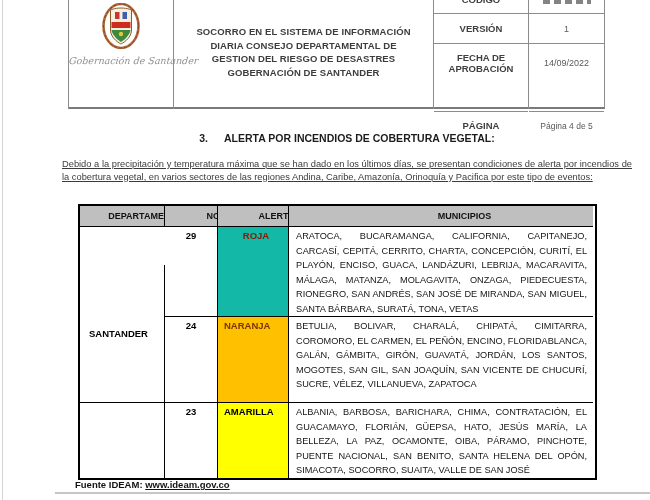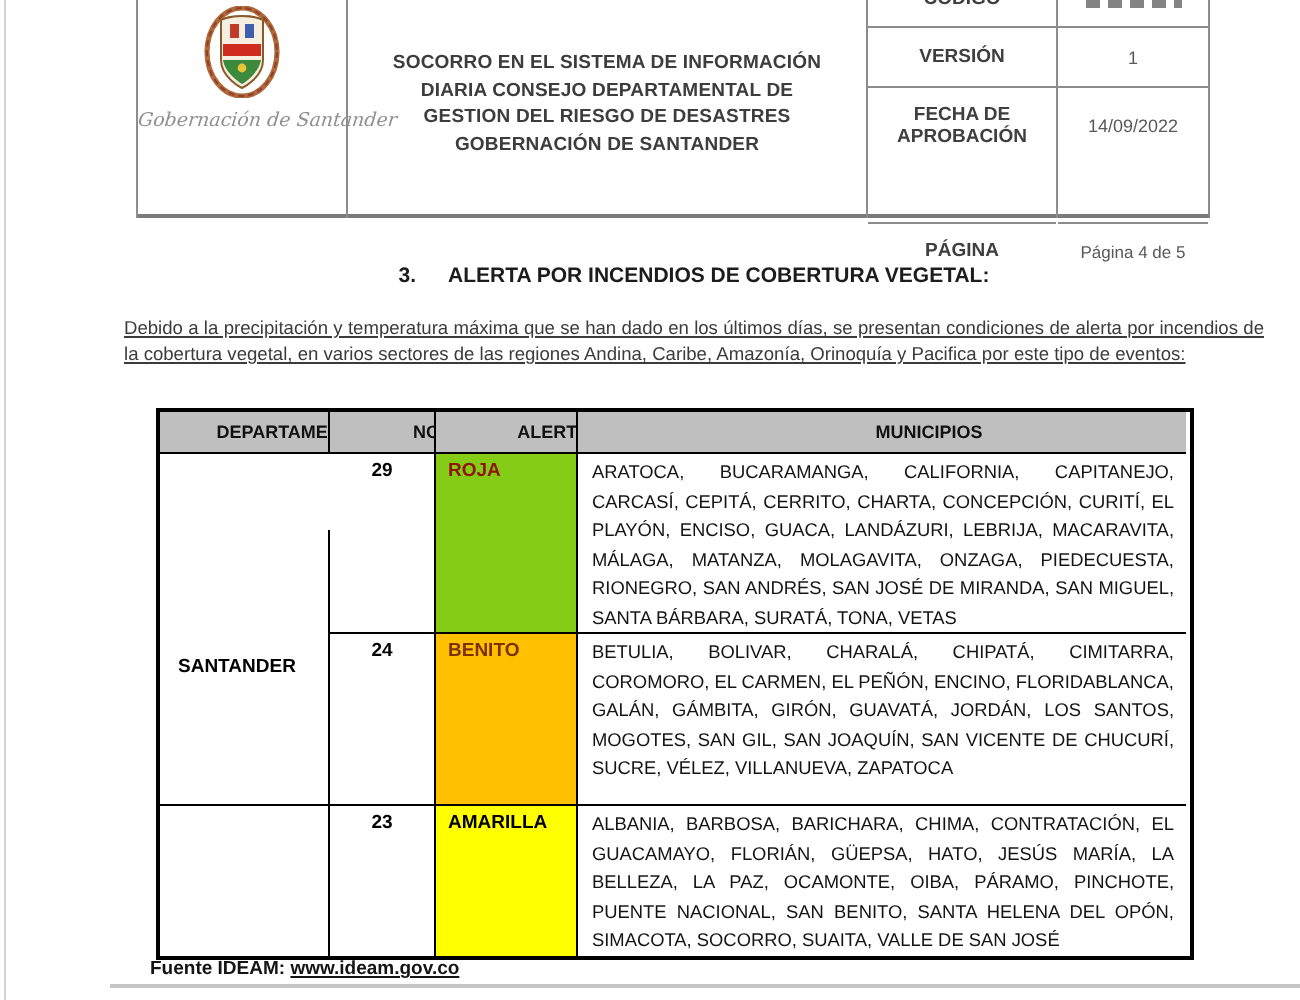--- a/index.html
+++ b/index.html
@@ -139,25 +139,25 @@
 
 <div class="alert-table">
 
   <div class="cell th">DEPARTAMENTO</div>
   <div class="cell th">NO.</div>
   <div class="cell th">ALERTA</div>
   <div class="cell th last-col">MUNICIPIOS</div>
 
   <div class="cell dept">SANTANDER</div>
   <div class="cell count">29</div>
-  <div class="cell alerta" style="background-color: #84cc16; color: rgb(144, 20, 0);">ROJA</div>
+  <div class="cell alerta" style="background-color: #14b8a6; color: rgb(144, 20, 0); text-align: center;">ROJA</div>
   <div class="cell munis last-col">ARATOCA, BUCARAMANGA, CALIFORNIA, CAPITANEJO, CARCASÍ, CEPITÁ, CERRITO, CHARTA, CONCEPCIÓN, CURITÍ, EL PLAYÓN, ENCISO, GUACA, LANDÁZURI, LEBRIJA, MACARAVITA, MÁLAGA, MATANZA, MOLAGAVITA, ONZAGA, PIEDECUESTA, RIONEGRO, SAN ANDRÉS, SAN JOSÉ DE MIRANDA, SAN MIGUEL, SANTA BÁRBARA, SURATÁ, TONA, VETAS</div>
 
   <div class="cell count">24</div>
-  <div class="cell alerta" style="background-color: rgb(255, 192, 0); color: rgb(123, 50, 0);">BENITO</div>
+  <div class="cell alerta" style="background-color: rgb(255, 192, 0); color: rgb(123, 50, 0);">NARANJA</div>
   <div class="cell munis last-col">BETULIA, BOLIVAR, CHARALÁ, CHIPATÁ, CIMITARRA, COROMORO, EL CARMEN, EL PEÑÓN, ENCINO, FLORIDABLANCA, GALÁN, GÁMBITA, GIRÓN, GUAVATÁ, JORDÁN, LOS SANTOS, MOGOTES, SAN GIL, SAN JOAQUÍN, SAN VICENTE DE CHUCURÍ, SUCRE, VÉLEZ, VILLANUEVA, ZAPATOCA</div>
 
   <div class="cell dept-empty last-row" style="border-right:1px solid #000;box-sizing:border-box;"></div>
   <div class="cell count last-row">23</div>
   <div class="cell alerta last-row" style="background-color: rgb(255, 255, 0); color: rgb(0, 0, 0);">AMARILLA</div>
   <div class="cell munis last-col last-row">ALBANIA, BARBOSA, BARICHARA, CHIMA, CONTRATACIÓN, EL GUACAMAYO, FLORIÁN, GÜEPSA, HATO, JESÚS MARÍA, LA BELLEZA, LA PAZ, OCAMONTE, OIBA, PÁRAMO, PINCHOTE, PUENTE NACIONAL, SAN BENITO, SANTA HELENA DEL OPÓN, SIMACOTA, SOCORRO, SUAITA, VALLE DE SAN JOSÉ</div>
 </div>
 
 <div class="footer">
   <span>Fuente IDEAM:</span>

